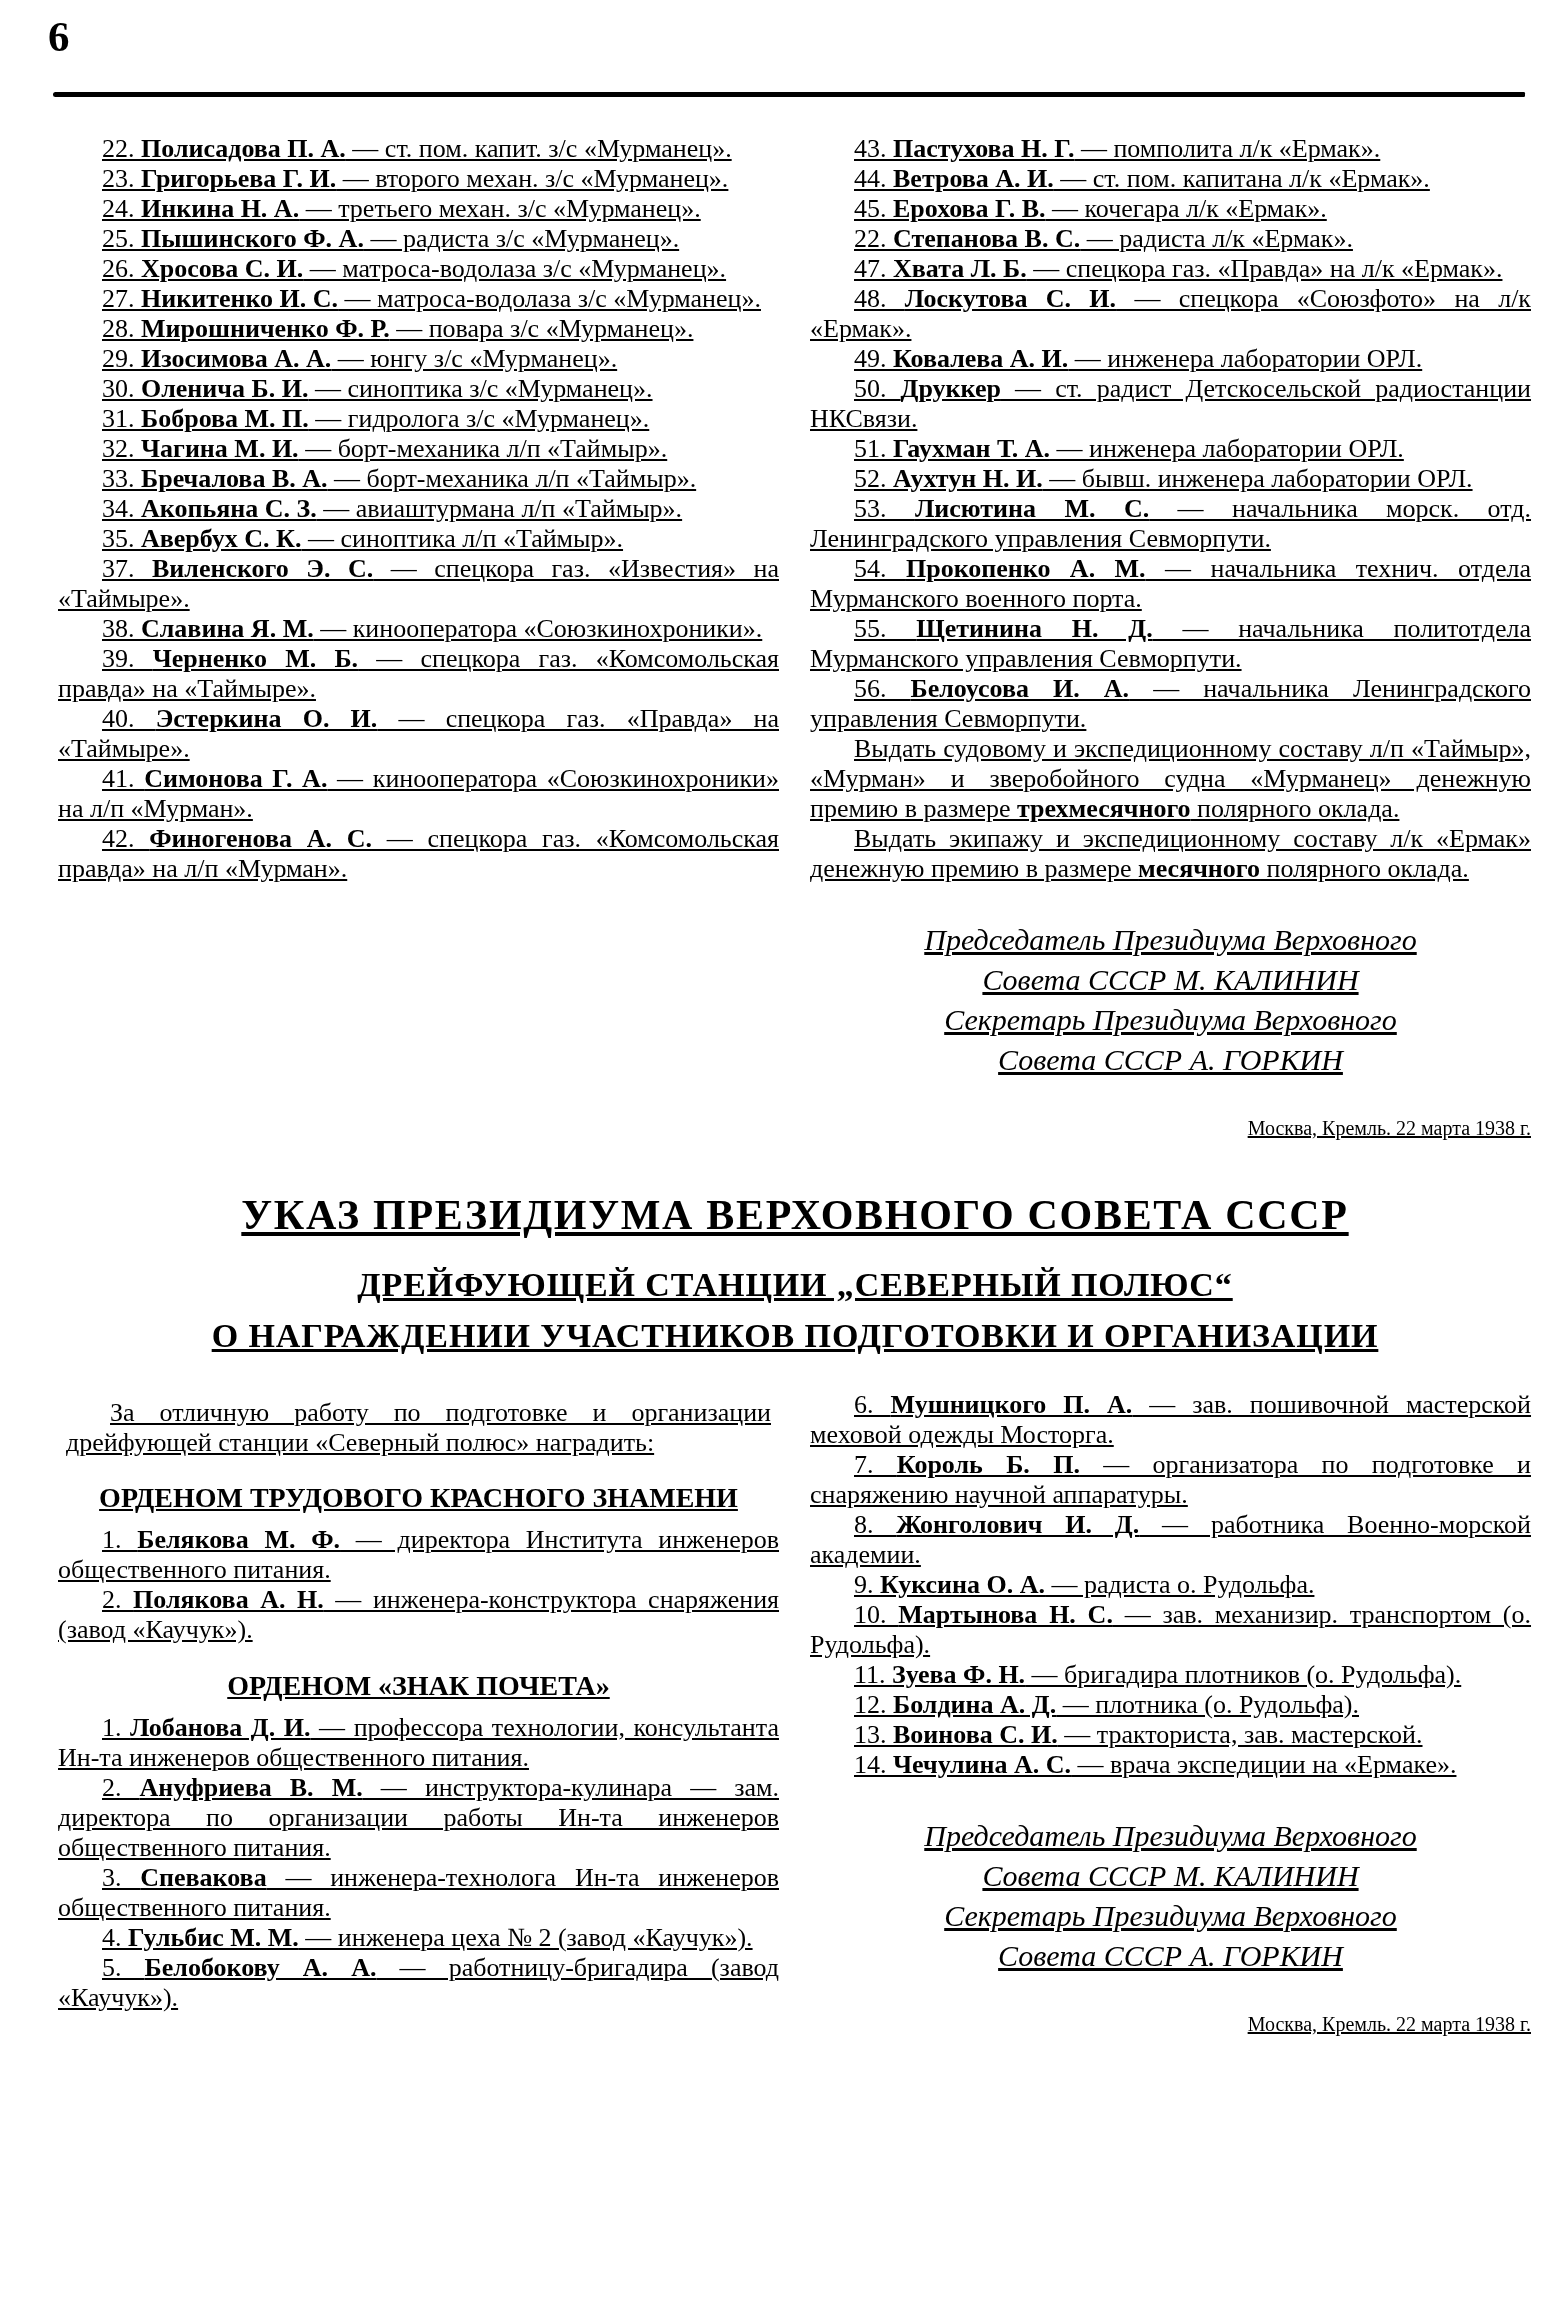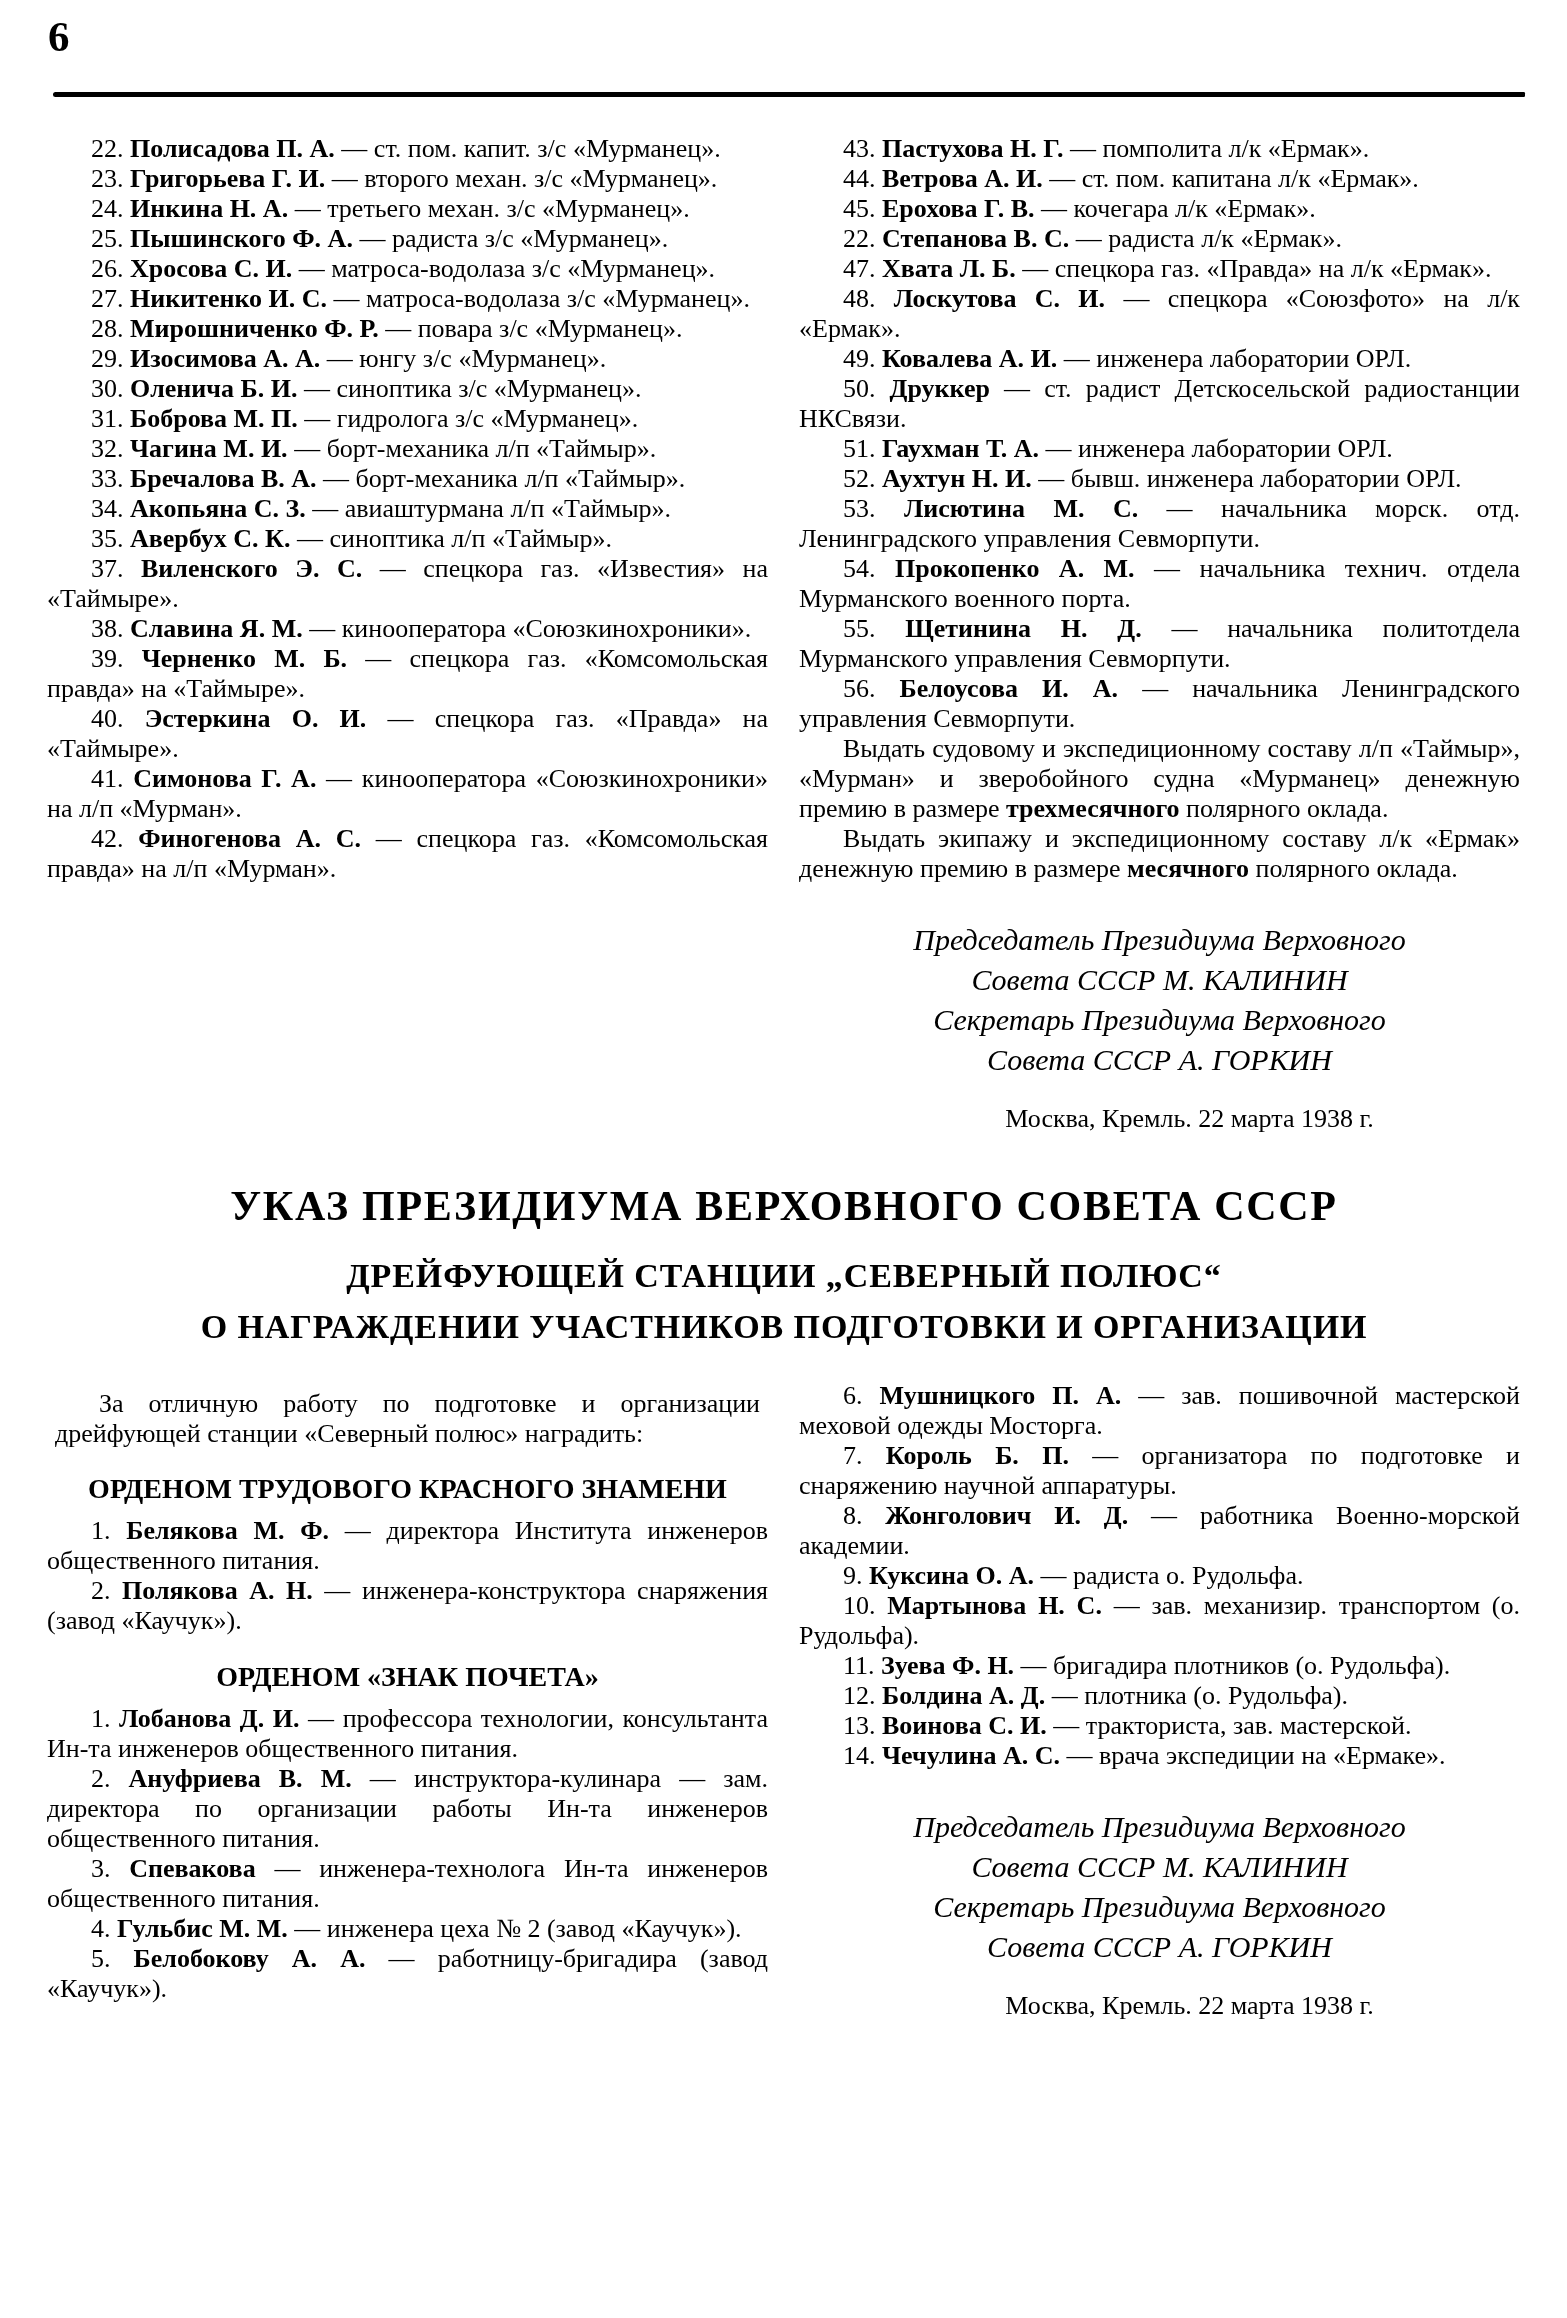--- a/index.html
+++ b/index.html
@@ -15,31 +15,31 @@
     overflow:hidden;
   }
   .page-number {
     position:absolute; left:48px; top:15.3px;
     font-size:43px; font-weight:bold; line-height:1;
   }
   .top-rule {
     position:absolute; left:53px; right:43px; top:92px;
     height:5.1px; background:#000; border-radius:3.4px 1.7px 1.7px 3.4px;
   }
-  .content { position:absolute; top:134px; left:47px; width:1474px; }
+  .content { position:absolute; top:134px; left:58px; width:1474px;text-decoration:underline; }
   .columns { display:flex; gap:31px; align-items:flex-start; }
   .col { width:721px; }
   p.entry, p.para {
     margin:0; text-indent:44px; text-align:justify;
   }
   p.entry b, p.para b { font-weight:bold; }
   .sig-block { margin-top:36px; text-align:center; font-style:italic;
     font-size:30px; line-height:40px; }
   .sig-line { white-space:nowrap; }
-  .date-line { margin-top:24px; font-size:26px; text-indent:60px; text-align:center; }
+  .date-line { margin-top:33px; font-size:20px; text-indent:60px; text-align:right; }
   .decree-title {
     margin-top:49px; text-align:center;
     font-size:42px; font-weight:bold; letter-spacing:1.7px; line-height:1.1;
   }
   .decree-subtitle {
     margin-top:20.4px; text-align:center;
     font-size:34px; font-weight:bold; letter-spacing:0.9px; line-height:51px;
   }
   .lower-columns { margin-top:29px; }
   .section-heading {

